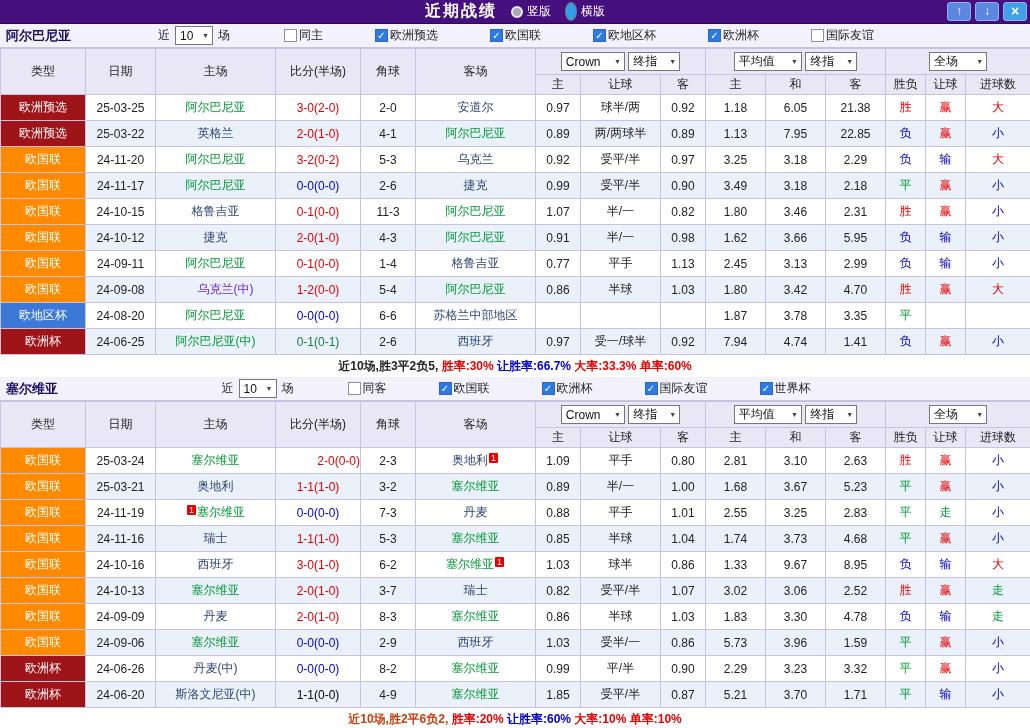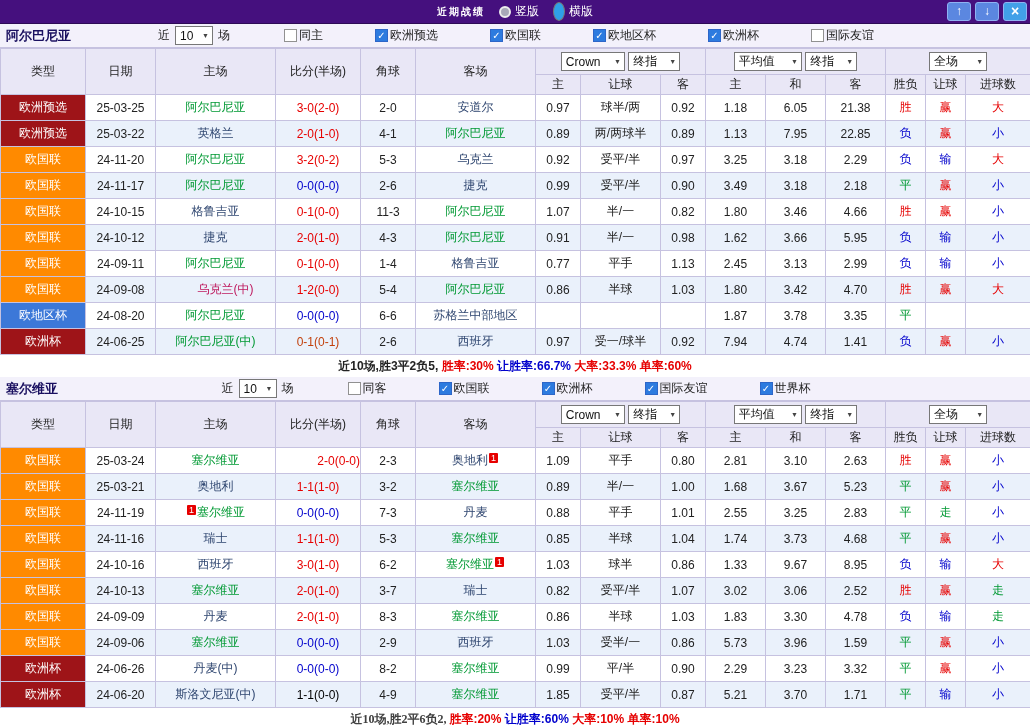--- a/index.html
+++ b/index.html
@@ -9,21 +9,21 @@
     font-family:"Liberation Sans","DejaVu Sans",sans-serif;
   }
   .window { width:1030px; height:728px; }
 
   
   .titlebar {
     height:24px; background:#45107E; border-bottom:1px solid #2D0A56;
     display:flex; align-items:center; position:relative; color:#fff;
   }
   .titlebar-center { margin:0 auto; display:flex; align-items:center; gap:14px; }
-  .title { font-size:10px; font-weight:bold; letter-spacing:2px; }
+  .title { font-size:16px; font-weight:bold; letter-spacing:2px; }
   .radio-item { display:inline-flex; align-items:center; gap:4px; font-size:12px; cursor:pointer; }
   .radio-dot { width:12px; height:12px; border-radius:50%; border:2px solid #EDEDED; background:#A8A8B8; }
   .radio-dot.sel { background:#2FA0E8; }
   .titlebar-buttons { position:absolute; right:3px; top:2px; display:flex; gap:4px; }
   .tb-btn {
     width:24px; height:19px; border:1px solid #8FB2F2; border-radius:3px;
     background:#5B87E0; color:#fff; font-size:12px; line-height:15px;
     text-align:center; cursor:pointer; padding:0; font-weight:bold;
   }
   .tb-btn.close { background:#42A0E8; font-size:14px; }
@@ -259,21 +259,21 @@
               <td>24-10-15</td>
               <td class="team"><span class="tlink" style="color: rgb(47, 70, 112);"><span>格鲁吉亚</span></span></td>
               <td style="color: rgb(230, 0, 0);">0-1(0-0)</td>
               <td>11-3</td>
               <td class="team"><span class="tlink" style="color: rgb(0, 153, 51);"><span>阿尔巴尼亚</span></span></td>
               <td>1.07</td>
               <td>半/一</td>
               <td>0.82</td>
               <td>1.80</td>
               <td>3.46</td>
-              <td>4.66</td>
+              <td>2.31</td>
               <td style="color: rgb(230, 0, 0);">胜</td>
               <td style="color: rgb(230, 0, 0);">赢</td>
               <td style="color: rgb(0, 0, 204);">小</td>
             </tr>
             <tr>
               <td class="type-cell" style="background: rgb(255, 138, 0);">欧国联</td>
               <td>24-10-12</td>
               <td class="team"><span class="tlink" style="color: rgb(47, 70, 112);"><span>捷克</span></span></td>
               <td style="color: rgb(230, 0, 0);">2-0(1-0)</td>
               <td>4-3</td>
@@ -301,21 +301,21 @@
               <td>2.45</td>
               <td>3.13</td>
               <td>2.99</td>
               <td style="color: rgb(0, 0, 204);">负</td>
               <td style="color: rgb(0, 0, 204);">输</td>
               <td style="color: rgb(0, 0, 204);">小</td>
             </tr>
             <tr>
               <td class="type-cell" style="background: rgb(255, 138, 0);">欧国联</td>
               <td>24-09-08</td>
-              <td class="team"><span class="tlink" style="color: #be185d; margin-left: 20px;"><span>乌克兰(中)</span></span></td>
+              <td class="team"><span class="tlink" style="color: #6d28d9; margin-left: 20px;"><span>乌克兰(中)</span></span></td>
               <td style="color: rgb(230, 0, 0);">1-2(0-0)</td>
               <td>5-4</td>
               <td class="team"><span class="tlink" style="color: rgb(0, 153, 51);"><span>阿尔巴尼亚</span></span></td>
               <td>0.86</td>
               <td>半球</td>
               <td>1.03</td>
               <td>1.80</td>
               <td>3.42</td>
               <td>4.70</td>
               <td style="color: rgb(230, 0, 0);">胜</td>
@@ -336,21 +336,21 @@
               <td>3.78</td>
               <td>3.35</td>
               <td style="color: rgb(0, 153, 51);">平</td>
               <td style="color: rgb(34, 34, 34);"></td>
               <td style="color: rgb(34, 34, 34);"></td>
             </tr>
             <tr>
               <td class="type-cell" style="background: rgb(158, 20, 24);">欧洲杯</td>
               <td>24-06-25</td>
               <td class="team"><span class="tlink" style="color: rgb(0, 153, 51);"><span>阿尔巴尼亚(中)</span></span></td>
-              <td style="color: #c2410c;">0-1(0-1)</td>
+              <td style="color: #15803d;">0-1(0-1)</td>
               <td>2-6</td>
               <td class="team"><span class="tlink" style="color: rgb(47, 70, 112);"><span>西班牙</span></span></td>
               <td>0.97</td>
               <td>受一/球半</td>
               <td>0.92</td>
               <td>7.94</td>
               <td>4.74</td>
               <td>1.41</td>
               <td style="color: rgb(0, 0, 204);">负</td>
               <td style="color: rgb(230, 0, 0);">赢</td>
@@ -615,16 +615,16 @@
               <td>0.87</td>
               <td>5.21</td>
               <td>3.70</td>
               <td>1.71</td>
               <td style="color: rgb(0, 153, 51);">平</td>
               <td style="color: rgb(0, 0, 204);">输</td>
               <td style="color: rgb(0, 0, 204);">小</td>
             </tr>
           </tbody>
         </table>
-        <div class="summary"><span style="color: #404040; font-family: Liberation Serif, serif;">近10场,胜2平6负2, </span><span style="color: rgb(230, 0, 0);">胜率:20% </span><span style="color: rgb(0, 0, 204);">让胜率:60% </span><span style="color: rgb(230, 0, 0);">大率:10% </span><span style="color: rgb(230, 0, 0);">单率:10%</span></div>
+        <div class="summary"><span style="color: #c2410c;">近10场,胜2平6负2, </span><span style="color: rgb(230, 0, 0);">胜率:20% </span><span style="color: rgb(0, 0, 204);">让胜率:60% </span><span style="color: rgb(230, 0, 0);">大率:10% </span><span style="color: rgb(230, 0, 0);">单率:10%</span></div>
       </div>
     </div>
 </div>
 
 </body></html>

